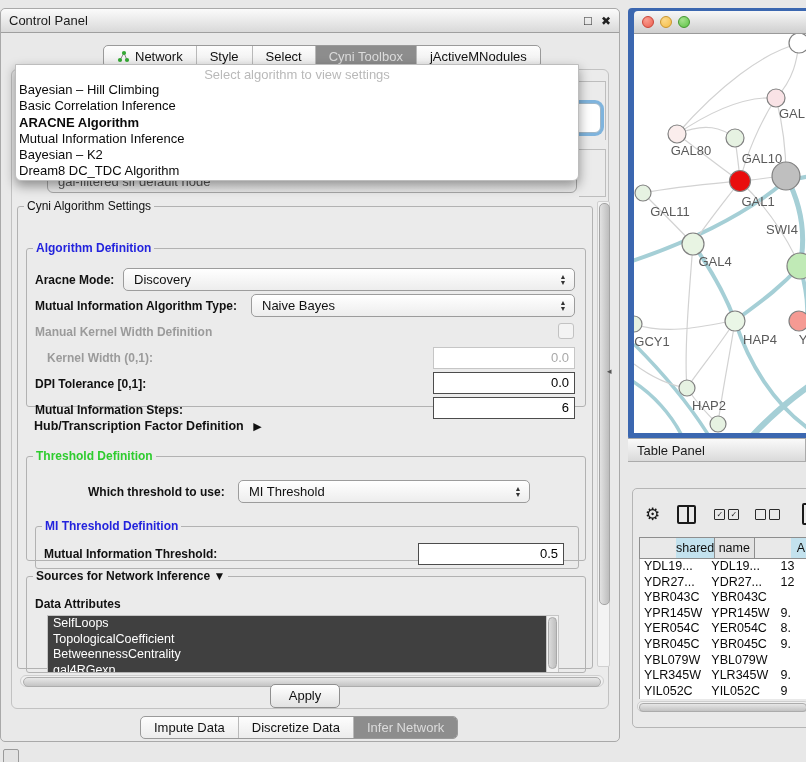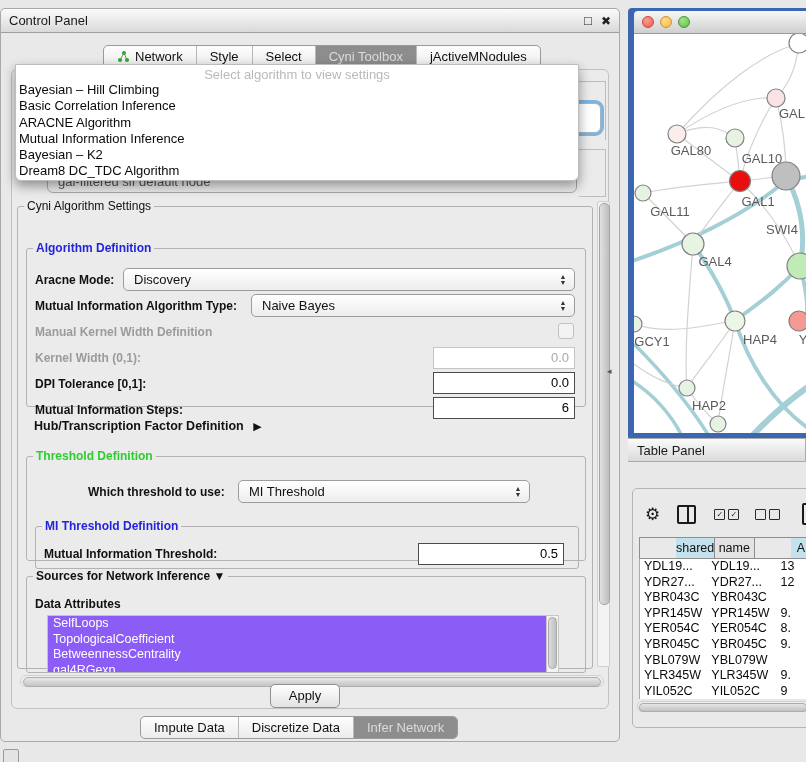--- a/index.html
+++ b/index.html
@@ -42,21 +42,21 @@
     border-top:1px solid #bdbdbd;border-right:1px solid #bdbdbd;border-bottom:1px solid #bdbdbd;}
   .bg-combo-sliver{position:absolute;left:46px;top:160px;width:530px;height:24px;
     border:1px solid #a8a8a8;border-radius:6px;background:linear-gradient(#fbfbfb,#e9e9e9);
     color:#555;font-size:13px;line-height:24px;padding-left:10px;box-sizing:border-box;}
   
   .dd-overlay{position:absolute;left:14px;top:55px;width:564px;height:117px;
     background:#fff;border:1px solid #bdbdbd;border-radius:0 0 6px 6px;
     box-shadow:0 5px 12px rgba(0,0,0,0.40);z-index:30;box-sizing:border-box;}
   .dd-header{text-align:center;color:#b9b9b9;font-size:13px;padding-top:2px;height:15px;}
   .dd-item{font-size:13px;color:#0a0a0a;height:16.3px;line-height:16.3px;padding-left:3px;white-space:nowrap;}
-  .dd-item.sel{font-weight:normal;}
+  .dd-item.sel{font-weight:bold;}
   
   fieldset{border:1px solid #b2b2b2;border-radius:3px;margin:0;padding:0;position:absolute;box-sizing:border-box;background:transparent;}
   legend{font-size:12px;padding:0 3px;margin-left:6px;white-space:nowrap;}
   .fs-settings{left:16px;top:190px;width:576px;height:470px;}
   .fs-algdef{left:8px;top:28px;width:560px;height:166px;}
   .fs-algdef>legend{color:#2323dd;font-weight:bold;}
   .fs-threshold{left:8px;top:236px;width:560px;height:112px;}
   .fs-threshold>legend{color:#2ecc2e;font-weight:bold;}
   .fs-mithr{left:8px;top:56px;width:544px;height:50px;}
   .fs-mithr>legend{color:#2323dd;font-weight:bold;}
@@ -71,21 +71,21 @@
   .combo .cval{flex:1;white-space:nowrap;overflow:hidden;}
   .combo .stepper{width:18px;text-align:center;color:#333;font-size:7px;line-height:6px;padding-right:2px;}
   
   .tfield{position:absolute;background:#fff;font-size:13px;text-align:right;
     padding:0 5px;box-sizing:border-box;height:22px;line-height:20px;}
   .tfield.dis{border:1px solid #c6c6c6;color:#a9a9a9;}
   .tfield.en{border:1.5px solid #4c4c4c;color:#000;}
   .chk{position:absolute;width:14px;height:14px;border:1px solid #c2c2c2;border-radius:3px;background:#f3f3f3;}
   .expander{position:absolute;font-weight:bold;font-size:12.5px;color:#111;}
   .expander .tri{font-size:11px;margin-left:6px;}
-  .attr-item{height:15.5px;line-height:15.5px;background:#8b5cf6;color:#fff;font-size:12.5px;padding-left:5px;}
+  .attr-item{height:15.5px;line-height:15.5px;background:#404040;color:#fff;font-size:12.5px;padding-left:5px;}
   .hscroll{position:absolute;left:2px;top:462px;width:584px;height:12px;background:#f0f0f0;border:1px solid #cfcfcf;border-radius:6px;box-sizing:border-box;}
   .hscroll .thumb{height:8px;margin:1px 2px;background:linear-gradient(#e8e8e8,#c4c4c4);border:1px solid #adadad;border-radius:5px;}
   .vscrollbar{position:absolute;left:596px;top:192px;width:13px;height:466px;background:#f3f3f3;border:1px solid #d0d0d0;border-radius:2px;box-sizing:border-box;}
   .vscrollbar .thumb{width:9px;margin:1px;height:400px;background:linear-gradient(90deg,#e2e2e2,#bdbdbd);border:1px solid #a5a5a5;border-radius:5px;}
   
   .apply-btn{position:absolute;left:269px;top:675px;width:68px;height:22px;
     border:1px solid #8f8f8f;border-radius:5px;background:linear-gradient(#ffffff,#e2e2e2);
     font-size:13px;color:#111;text-align:center;line-height:21px;}
   
   .splitter-arrow{position:absolute;left:607px;top:366px;font-size:9px;color:#555;}
@@ -190,21 +190,21 @@
         <span class="cval">Discovery</span>
         <span class="stepper">▲<br>▼</span>
       </div>
       <span class="lbl" style="left:8px;top:44px;">Mutual Information Algorithm Type:</span>
       <div class="combo" style="left:224px;top:39px;width:324px;">
         <span class="cval">Naive Bayes</span>
         <span class="stepper">▲<br>▼</span>
       </div>
       <span class="lbl dis" style="left:8px;top:70px;">Manual Kernel Width Definition</span>
       <span class="chk" style="left:531px;top:68px;"></span>
-      <span class="lbl dis" style="left:8px;top:96px;">Kernel Width (0,1):</span>
+      <span class="lbl dis" style="left:20px;top:96px;">Kernel Width (0,1):</span>
       <div class="tfield dis" style="left:406px;top:92px;width:142px;">0.0</div>
       <span class="lbl" style="left:8px;top:122px;">DPI Tolerance [0,1]:</span>
       <div class="tfield en" style="left:406px;top:117px;width:142px;">0.0</div>
       <span class="lbl" style="left:8px;top:148px;">Mutual Information Steps:</span>
       <div class="tfield en" style="left:406px;top:142px;width:142px;">6</div>
     </fieldset>
 
     <div class="expander" style="left:16px;top:206px;">
       <span>Hub/Transcription Factor Definition</span>
       <span class="tri">▶</span>

